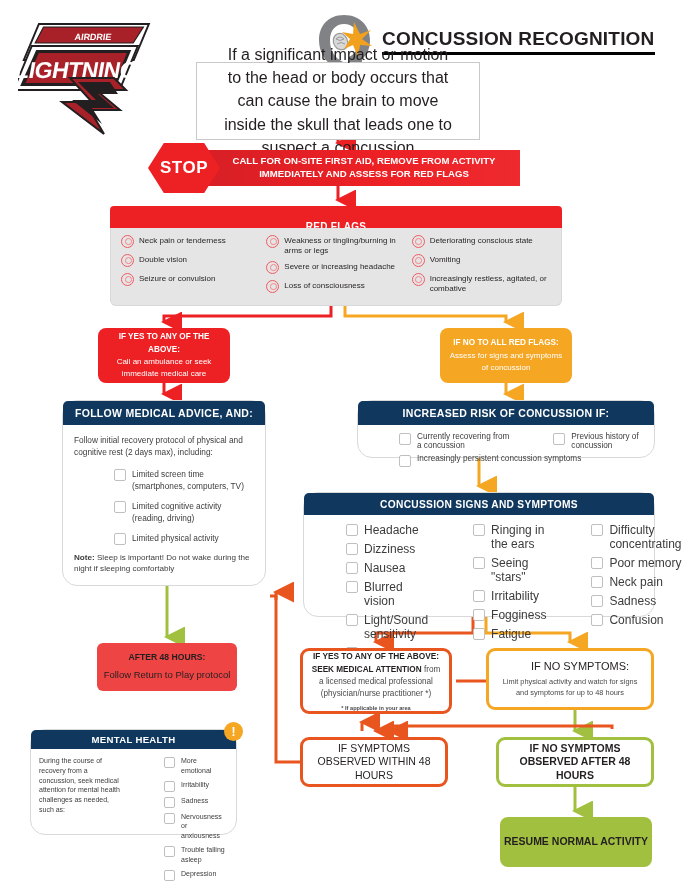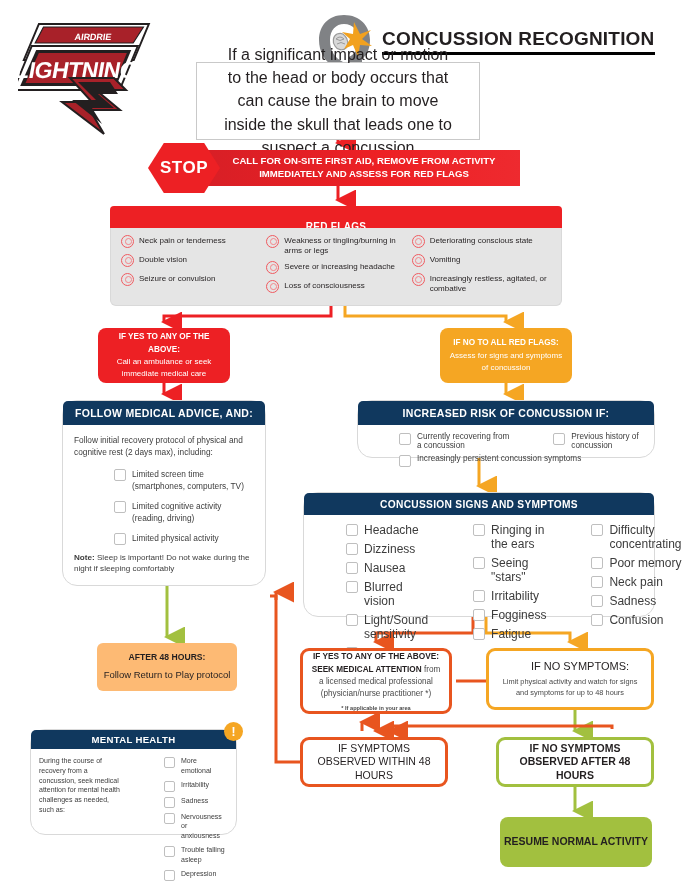--- a/index.html
+++ b/index.html
@@ -63,21 +63,21 @@
   #incr{left:357px;top:400px;width:298px;height:58px;}
   #incr .panel-hdr{height:24px;font-size:10.5px;}
   #incr-body{padding:7px 9px;font-size:8.2px;color:#3c3c3c;}
   #incr-row1{display:flex;gap:8px;}
   #signs{left:303px;top:492px;width:352px;height:125px;}
   #signs .panel-hdr{height:22px;font-size:10.2px;}
   #signs-body{padding:8px 10px;display:flex;gap:13px;font-size:12px;color:#3c3c3c;}
   .sym-col{flex:1;display:flex;flex-direction:column;}
   .sym-col .chk{margin-bottom:5px;}
   
-  #after48{left:97px;top:643px;width:140px;height:48px;background:#fdba74;color:#231f20;
+  #after48{left:97px;top:643px;width:140px;height:48px;background:#ef4444;color:#231f20;
       border-radius:6px;display:flex;flex-direction:column;align-items:center;justify-content:center;
       text-align:center;font-size:8.5px;line-height:1.5;}
   #after48 .t1{font-weight:bold;font-size:8.6px;}
   #after48 .t2{font-size:9.5px;margin-top:4px;}
   
   .obox{background:#fff;border-radius:9px;box-sizing:border-box;display:flex;
       flex-direction:column;align-items:center;justify-content:center;text-align:center;padding:5px 7px;}
   #yes-seek{left:300px;top:648px;width:152px;height:66px;border:3px solid #e8551f;}
   #yes-seek .l1{font-weight:bold;font-size:8.3px;color:#231f20;}
   #yes-seek .l2{font-size:8.2px;color:#4a4a4a;margin-top:3px;line-height:1.45;}

